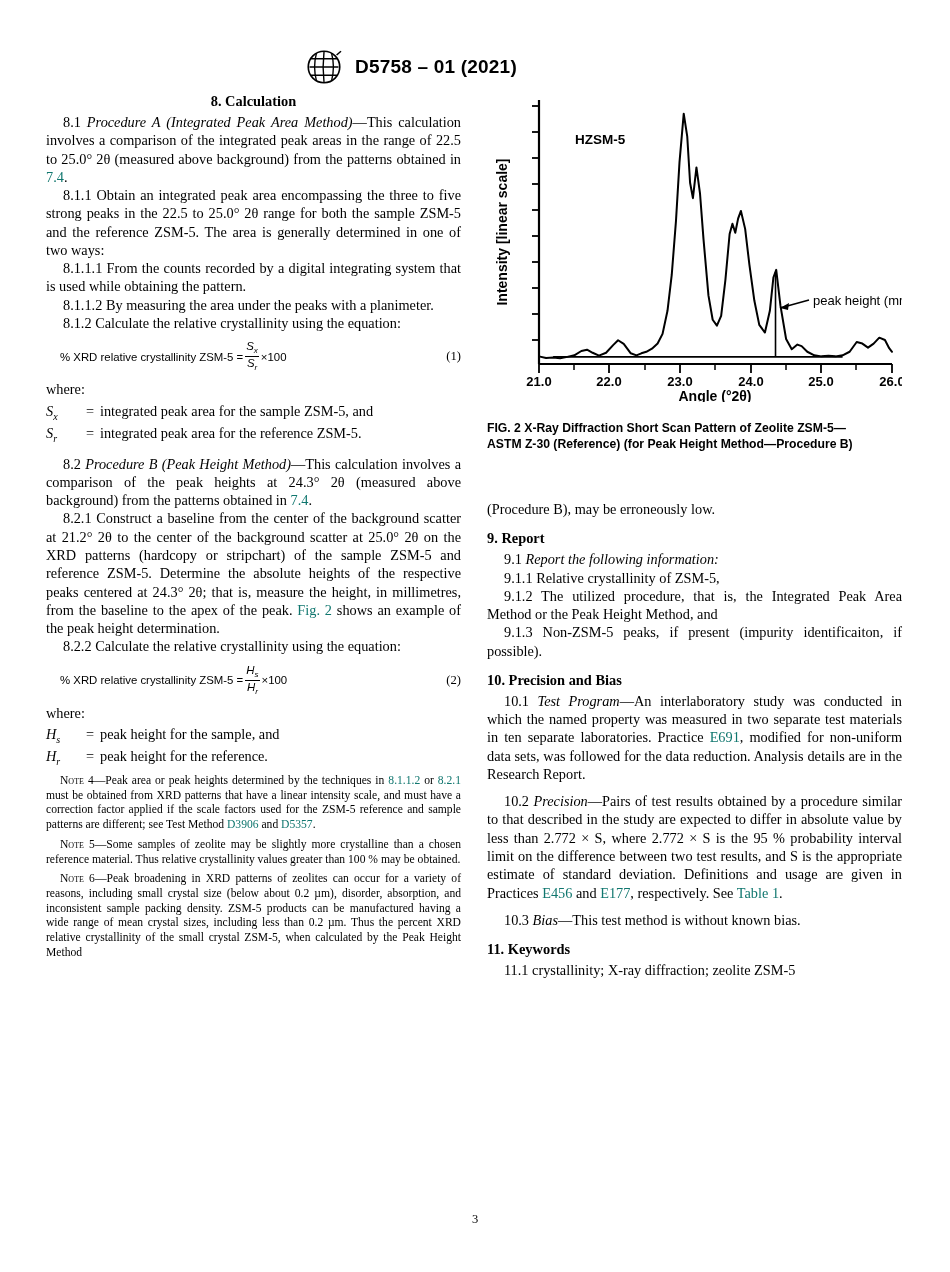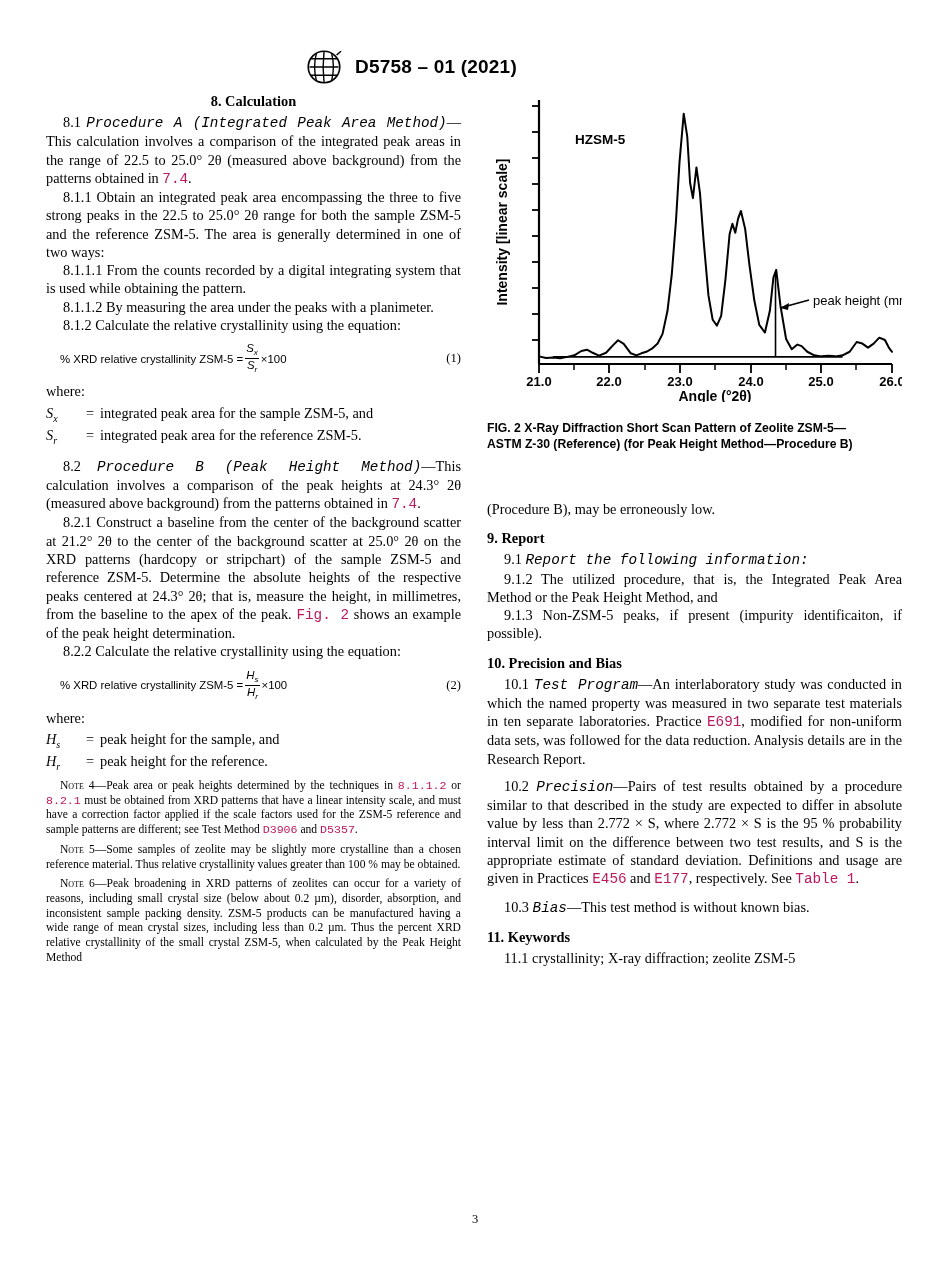--- a/index.html
+++ b/index.html
@@ -57,22 +57,22 @@
     font-size: 14.3px;
     line-height: 1.278;
     margin: 0;
     text-align: justify;
     text-indent: 17px;
     hyphens: auto;
   }
   p.para.noindent { text-indent: 0; }
   p.gap { margin-top: 9px; }
 
-  .it { font-style: italic; font-family: Liberation Mono, monospace; }
-  .lnk { color: #be185d; font-family: Liberation Mono, monospace; }
+  .it { font-style: italic; }
+  .lnk { color: #0f766e; }
 
   
   .where-label {
     font-size: 14.3px;
     line-height: 1.3;
     margin: 6px 0 3px 0;
   }
   table.deflist {
     border-collapse: collapse;
     font-size: 14.3px;
@@ -322,20 +322,21 @@
 </div>
 
 <div id="right-column" class="column" style="top:478px;margin-top:22px;">
 
   <p class="para noindent">(Procedure B), may be erroneously low.</p>
 
   <h2 class="sec-head">9.  Report</h2>
 
   <p class="para"><span>9.1 </span><span class="it">Report the following information:</span></p>
 
+  <p class="para">9.1.1  Relative crystallinity of ZSM-5,</p>
   <p class="para">9.1.2  The utilized procedure, that is, the Integrated Peak Area Method or the Peak Height Method, and</p>
   <p class="para">9.1.3  Non-ZSM-5 peaks, if present (impurity identificaiton, if possible).</p>
 
   <h2 class="sec-head">10.  Precision and Bias</h2>
 
   <p class="para"><span>10.1 </span><span class="it">Test Program</span><span>—An interlaboratory study was conducted in which the named property was measured in two separate test materials in ten separate laboratories. Practice </span><span class="lnk">E691</span><span>, modified for non-uniform data sets, was followed for the data reduction. Analysis details are in the Research Report.</span></p>
 
   <p class="para gap"><span>10.2 </span><span class="it">Precision</span><span>—Pairs of test results obtained by a procedure similar to that described in the study are expected to differ in absolute value by less than 2.772 × S, where 2.772 × S is the 95 % probability interval limit on the difference between two test results, and S is the appropriate estimate of standard deviation. Definitions and usage are given in Practices </span><span class="lnk">E456</span><span> and </span><span class="lnk">E177</span><span>, respectively. See </span><span class="lnk">Table 1</span><span>.</span></p>
 
   <p class="para gap"><span>10.3 </span><span class="it">Bias</span><span>—This test method is without known bias.</span></p>

